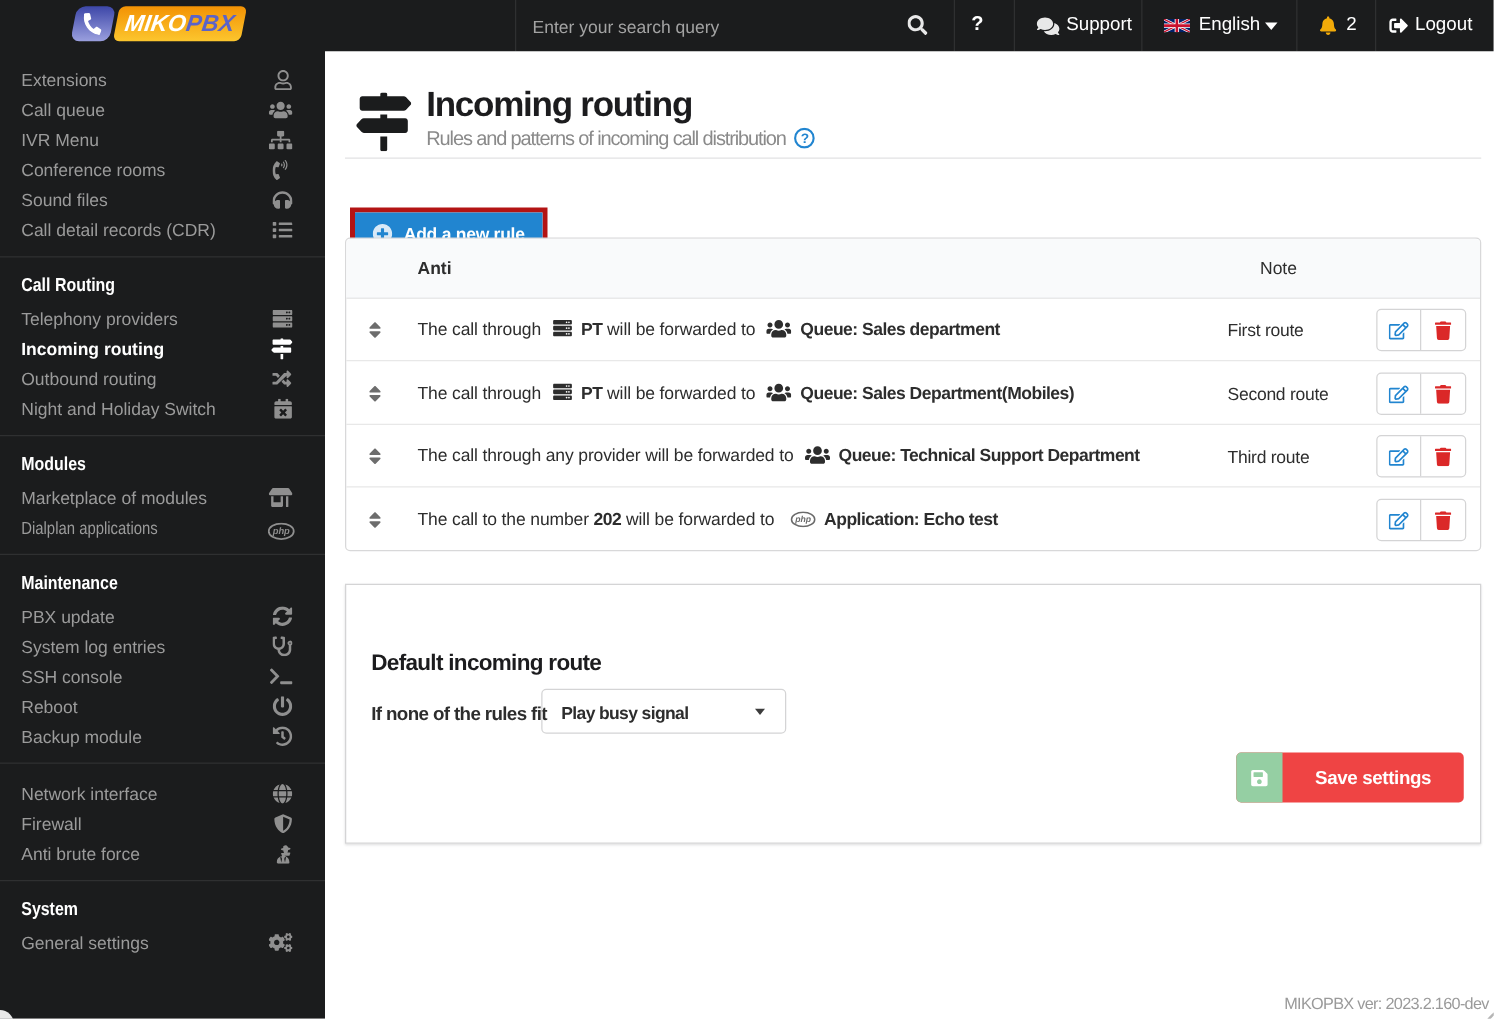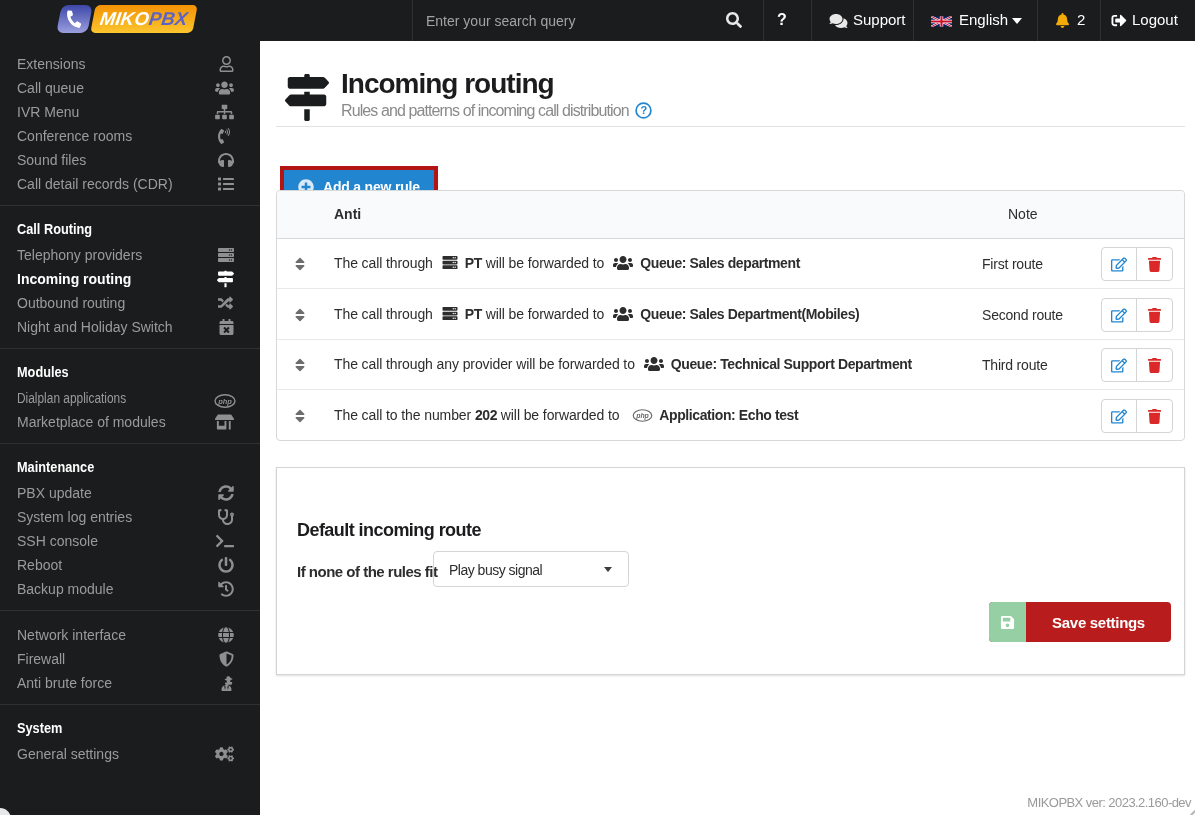--- a/index.html
+++ b/index.html
@@ -39,23 +39,23 @@
 .trow .txt { position:absolute; left:57px; top:0; line-height:49px; white-space:nowrap; letter-spacing:-0.1px; }
 .trow .txt b { letter-spacing:-0.4px; }
 .trow .note { position:absolute; left:705px; top:17px; letter-spacing:-0.2px; }
 .bgroup { position:absolute; left:824px; top:8px; width:72px; height:34px; border:1px solid #d4d4d5; border-radius:4px; display:flex; background:#fff; }
 .bgroup .half { width:35px; height:32px; display:flex; align-items:center; justify-content:center; }
 .bgroup .half:first-child { border-right:1px solid #d4d4d5; }
 .segment { position:absolute; left:276px; top:467px; width:909px; height:208px; border:1px solid #d4d4d5; border-radius:0; background:#fff; box-shadow:0 1px 2px 0 rgba(34,36,38,.15); }
 .segment h2 { position:absolute; left:20px; top:52px; font-size:18px; font-weight:bold; color:#1c1c1e; letter-spacing:-0.55px; }
 .seglabel { position:absolute; left:20px; top:95px; font-size:15px; font-weight:bold; letter-spacing:-0.5px; }
 .dropdown { position:absolute; left:156px; top:83px; width:196px; height:36px; border:1px solid #d4d4d5; border-radius:4px; }
-.dropdown span { position:absolute; left:15px; top:10px; letter-spacing:-0.5px; }
+.dropdown span { position:absolute; left:15px; top:10px; letter-spacing:-0.5px;font-weight:bold; }
 .dropdown .car { position:absolute; right:16px; top:15px; width:0; height:0; border-left:4.5px solid transparent; border-right:4.5px solid transparent; border-top:5.5px solid #3c3c3c; }
-.savebtn { position:absolute; left:712px; top:134px; width:182px; height:40px; border-radius:4px; background:#b91c1c; color:#fff; }
+.savebtn { position:absolute; left:712px; top:134px; width:182px; height:40px; border-radius:4px; background:#ef4444; color:#fff; }
 .savebtn .ic { position:absolute; left:0; top:0; width:37px; height:40px; background:#95cfa3; border-radius:4px 0 0 4px; display:flex; align-items:center; justify-content:center; }
 .savebtn .tx { position:absolute; left:37px; top:0; width:145px; height:40px; display:flex; align-items:center; justify-content:center; font-size:15px; font-weight:bold; letter-spacing:-0.3px; }
 .footer { position:absolute; right:4px; top:795px; font-size:13px; color:#9a9a9a; letter-spacing:-0.55px; z-index:5; }
 .chatcirc { position:absolute; left:1185px; top:805px; width:50px; height:50px; border-radius:50%; background:#fff; border:2px solid #b5b5b5; z-index:4; }
 .corner2 { position:absolute; left:-11px; top:808px; width:22px; height:22px; border-radius:50%; background:#e8e8e8; z-index:4; }
 b { font-weight:bold; }
 </style>
 </head>
 <body>
 <div class="sidebar">
@@ -101,27 +101,27 @@
 <div class="it">Outbound routing<svg width="17" height="15" viewBox="0 0 512 512" preserveAspectRatio="xMidYMid meet">
             <path fill="#8f8f8f" d="M504.97 359.03c9.37 9.37 9.37 24.57 0 33.94l-80 79.98c-15.01 15.01-40.97 4.49-40.97-16.97V416h-58.79a12 12 0 0 1-8.77-3.81l-70.56-75.6 53.33-57.14L352 336h32v-39.98c0-21.44 25.94-32 40.97-16.97l80 79.98zM12 176h84l52.78 56.55 53.33-57.14-70.56-75.6A12 12 0 0 0 122.79 96H12C5.37 96 0 101.37 0 108v56c0 6.63 5.37 12 12 12zm372 0v39.98c0 21.46 25.96 31.98 40.97 16.97l80-79.98c9.37-9.37 9.37-24.57 0-33.94l-80-79.98C409.94 24.02 384 34.58 384 56.02V96h-58.79a12 12 0 0 0-8.77 3.81L96 336H12c-6.63 0-12 5.37-12 12v56c0 6.63 5.37 12 12 12h110.79c3.33 0 6.5-1.38 8.77-3.81L384 176z"></path>
           </svg></div>
 <div class="it">Night and Holiday Switch<svg width="15" height="16" viewBox="0 0 448 512" preserveAspectRatio="xMidYMid meet">
             <path fill="#8f8f8f" d="M436 160H12c-6.6 0-12-5.4-12-12v-36c0-26.5 21.5-48 48-48h48V12c0-6.6 5.4-12 12-12h40c6.6 0 12 5.4 12 12v52h128V12c0-6.6 5.4-12 12-12h40c6.6 0 12 5.4 12 12v52h48c26.5 0 48 21.5 48 48v36c0 6.6-5.4 12-12 12zM12 192h424c6.6 0 12 5.4 12 12v260c0 26.5-21.5 48-48 48H48c-26.5 0-48-21.5-48-48V204c0-6.6 5.4-12 12-12zm257.3 160l48.1-48.1c4.7-4.7 4.7-12.3 0-17l-28.3-28.3c-4.7-4.7-12.3-4.7-17 0L224 306.7l-48.1-48.1c-4.7-4.7-12.3-4.7-17 0l-28.3 28.3c-4.7 4.7-4.7 12.3 0 17l48.1 48.1-48.1 48.1c-4.7 4.7-4.7 12.3 0 17l28.3 28.3c4.7 4.7 12.3 4.7 17 0l48.1-48.1 48.1 48.1c4.7 4.7 12.3 4.7 17 0l28.3-28.3c4.7-4.7 4.7-12.3 0-17L269.3 352z"></path>
           </svg></div>
 </div>
       <hr>
 <div class="hd"><span class="t">Modules</span></div>
       <div class="items">
+<div class="it">Marketplace of modules<svg width="19" height="16" viewBox="0 0 640 512" preserveAspectRatio="xMidYMid meet">
+            <path fill="#8f8f8f" d="M320 384H128V224H64v256c0 17.7 14.3 32 32 32h256c17.7 0 32-14.3 32-32V224h-64v160zm314.6-241.8l-85.3-128C543.3 5.3 533.3 0 522.6 0H117.4c-10.7 0-20.7 5.3-26.6 14.2l-85.3 128c-14.2 21.2 1 49.8 26.6 49.8H608c25.5 0 40.7-28.6 26.6-49.8zM512 512c8.8 0 16-7.2 16-16V224h-64v272c0 8.8 7.2 16 16 16h32z"></path>
+          </svg></div>
 <div class="it"><span class="t">Dialplan applications</span><span style="position:absolute;right:24px;top:5px"><svg class="php" width="22" height="14" viewBox="0 0 22 14">
               <ellipse cx="11" cy="7" rx="10" ry="6.2" fill="none" stroke="#8f8f8f" stroke-width="1.4"></ellipse>
               <text x="11" y="9.6" font-size="7.5" font-weight="bold" font-style="italic" text-anchor="middle" fill="#8f8f8f" font-family="Liberation Sans">php</text>
             </svg></span></div>
-<div class="it">Marketplace of modules<svg width="19" height="16" viewBox="0 0 640 512" preserveAspectRatio="xMidYMid meet">
-            <path fill="#8f8f8f" d="M320 384H128V224H64v256c0 17.7 14.3 32 32 32h256c17.7 0 32-14.3 32-32V224h-64v160zm314.6-241.8l-85.3-128C543.3 5.3 533.3 0 522.6 0H117.4c-10.7 0-20.7 5.3-26.6 14.2l-85.3 128c-14.2 21.2 1 49.8 26.6 49.8H608c25.5 0 40.7-28.6 26.6-49.8zM512 512c8.8 0 16-7.2 16-16V224h-64v272c0 8.8 7.2 16 16 16h32z"></path>
-          </svg></div>
 </div>
       <hr>
 <div class="hd"><span class="t">Maintenance</span></div>
       <div class="items">
 <div class="it">PBX update<svg width="16" height="16" viewBox="0 0 512 512" preserveAspectRatio="xMidYMid meet">
             <path fill="#8f8f8f" d="M370.72 133.28C339.46 104.01 298.89 87.96 255.85 88c-77.46.07-144.33 53.18-162.79 126.85-1.34 5.36-6.12 9.15-11.65 9.15H24.1c-7.5 0-13.19-6.81-11.81-14.18C33.93 94.92 134.81 8 256 8c66.45 0 126.79 26.14 171.32 68.69L463.03 40.97C478.15 25.85 504 36.56 504 57.94V192c0 13.25-10.75 24-24 24H345.94c-21.38 0-32.09-25.85-16.97-40.97l41.75-41.75zM32 296h134.06c21.38 0 32.09 25.85 16.97 40.97l-41.75 41.75c31.26 29.27 71.84 45.32 114.88 45.28 77.42-.07 144.31-53.14 162.79-126.85 1.34-5.36 6.12-9.15 11.65-9.15h57.3c7.5 0 13.19 6.81 11.81 14.18C478.07 417.08 377.19 504 256 504c-66.45 0-126.79-26.14-171.32-68.69L48.97 471.03C33.85 486.15 8 475.44 8 454.06V320c0-13.25 10.75-24 24-24z"></path>
           </svg></div>
 <div class="it">System log entries<svg width="16" height="16" viewBox="0 0 512 512" preserveAspectRatio="xMidYMid meet">
             <path fill="#8f8f8f" d="M447.1 112c-34.2.5-62.3 28.4-63 62.6-.5 24.3 12.5 45.6 32 56.8V344c0 57.3-50.2 104-112 104-60 0-109.2-44.1-111.9-99.2C265 333.8 320 269.2 320 192V36.6c0-11.4-8.1-21.3-19.3-23.5l-61.6-12.3c-13-2.6-25.7 5.9-28.2 18.8L206.4 42c-2.6 13 5.8 25.6 18.8 28.2l30.7 6.1v115.3c0 52.9-42.2 96.7-95.1 97.2-53.4.5-96.9-42.7-96.9-96V76.4l30.7-6.1c13-2.6 21.4-15.2 18.8-28.2l-4.4-22.3C106.4 6.8 93.7-1.7 80.7.9L19.3 13.1C8.1 15.3 0 25.1 0 36.6V192c0 77.3 55.1 142 128.1 156.8C130.7 439.2 208.6 512 304 512c97 0 176-75.4 176-168V231.4c19.1-11.1 32-31.7 32-55.4 0-35.7-29.2-64.5-64.9-64zm.9 80c-8.8 0-16-7.2-16-16s7.2-16 16-16 16 7.2 16 16-7.2 16-16 16z"></path>
           </svg></div>

